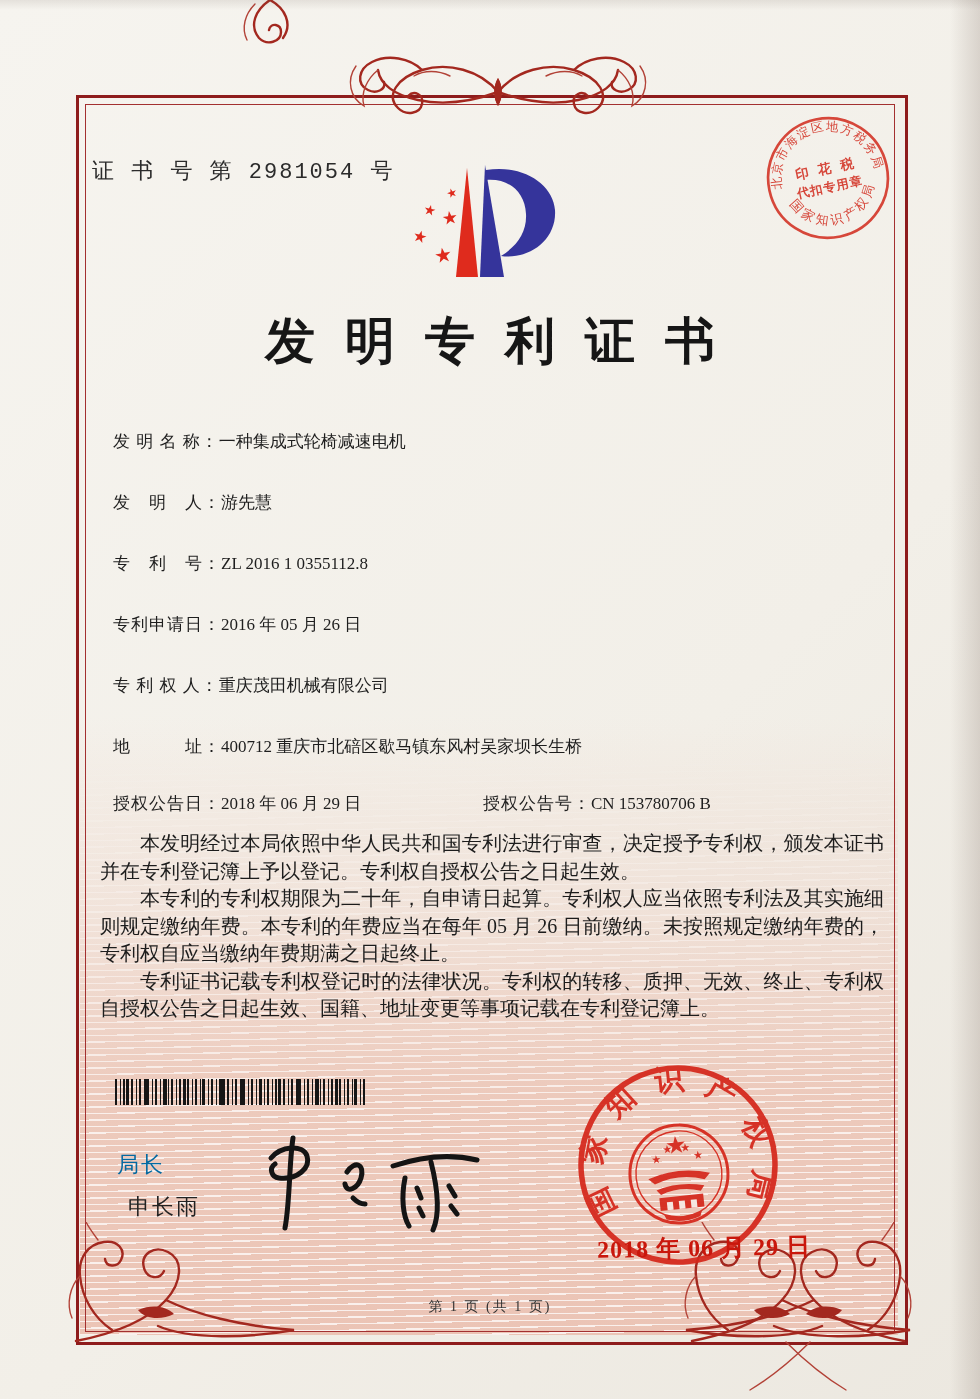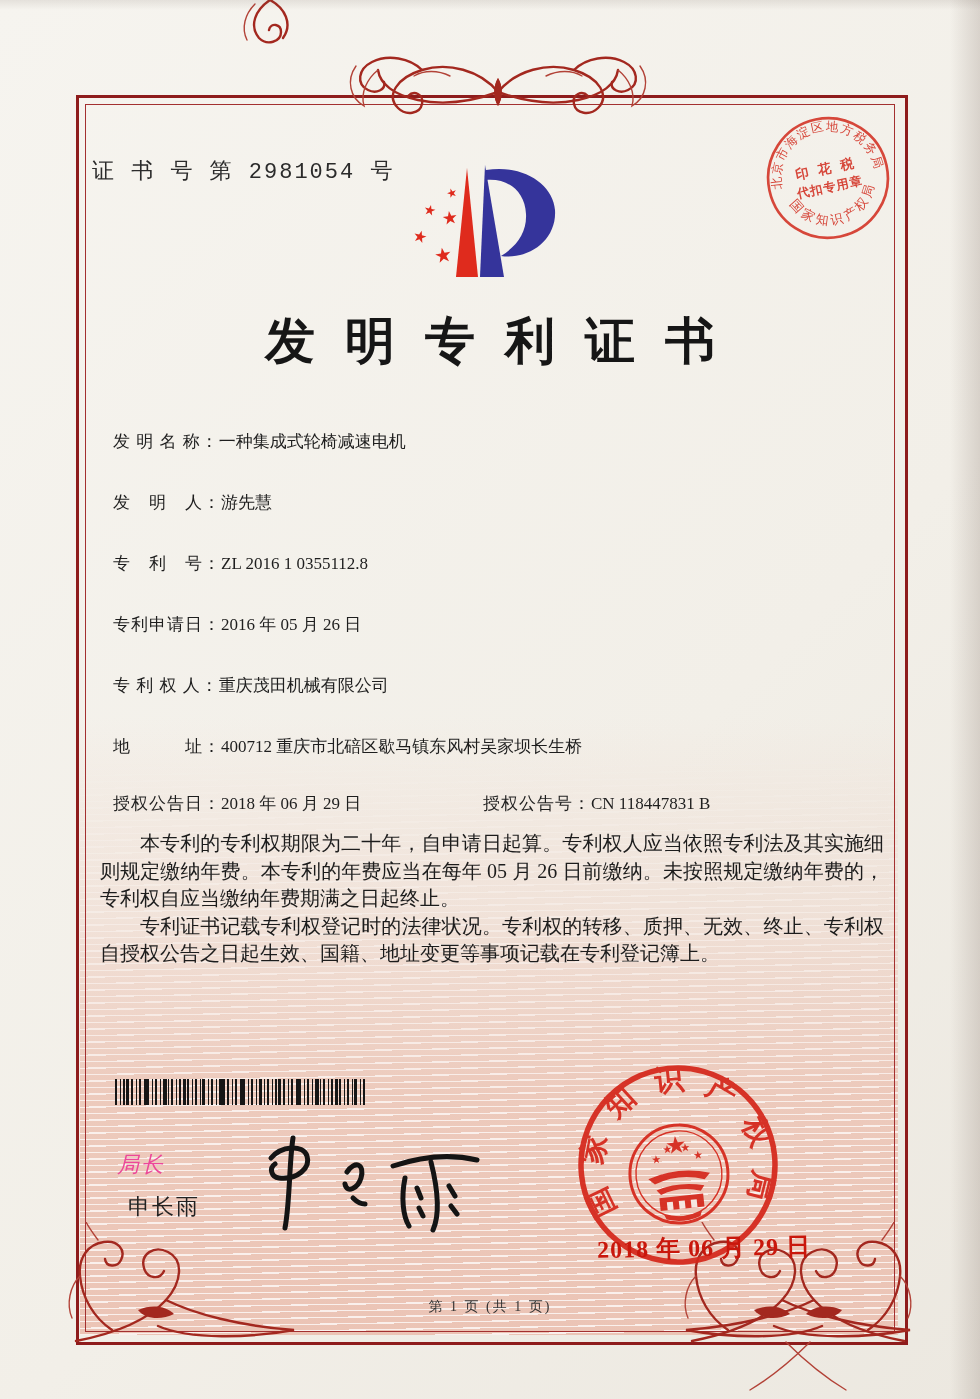--- a/index.html
+++ b/index.html
@@ -33,21 +33,21 @@
   .field-row .lab{letter-spacing:1px;}
   .grant-no{position:absolute;left:370px;top:0;white-space:nowrap;}
   .paras{left:100px;top:830px;width:784px;}
   .paras p{margin:0;font-size:20px;line-height:27.5px;text-align:justify;text-indent:2em;color:#1c1c1c;}
   
   .barcode{left:115px;top:1079px;width:252px;height:26px;
     background-image:
       repeating-linear-gradient(90deg,#161616 0 2px,transparent 2px 5px,#161616 5px 6px,transparent 6px 8px),
       repeating-linear-gradient(90deg,transparent 0 11px,#161616 11px 14px,transparent 14px 19px);}
   
-  .director-title{left:117px;top:1150px;font-size:22px;letter-spacing:2px;color:#ec4899;font-style:italic;}
+  .director-title{left:117px;top:1150px;font-size:22px;letter-spacing:2px;color:#0369a1;}
   .director-name{left:128px;top:1192px;font-size:22px;letter-spacing:2px;color:#222;}
   
   .seal-date{left:597px;top:1232px;font-size:24px;letter-spacing:1px;color:#c9170c;
     transform:rotate(-1deg);font-weight:bold;z-index:9;}
   .footer{left:0;top:1298px;width:980px;text-align:center;font-size:14px;letter-spacing:2px;color:#333;}
   
   svg{display:block;}
   .fl{fill:none;stroke:#a3281f;stroke-width:2.4;stroke-linecap:round;}
   .fl2{fill:none;stroke:#b24237;stroke-width:1.4;stroke-linecap:round;}
   .flf{fill:#a3281f;stroke:none;}
@@ -165,24 +165,25 @@
   <span class="lab">专利申请日：</span><span>2016 年 05 月 26 日</span>
 </div>
 <div class="abs field-row z4" style="top:674px">
   <span class="lab">专 利 权 人：</span><span>重庆茂田机械有限公司</span>
 </div>
 <div class="abs field-row z4" style="top:735px">
   <span class="lab">地　　　址：</span><span>400712 重庆市北碚区歇马镇东风村吴家坝长生桥</span>
 </div>
 <div class="abs field-row z4" style="top:792px">
   <span><span class="lab">授权公告日：</span><span>2018 年 06 月 29 日</span></span>
-  <span class="grant-no"><span class="lab">授权公告号：</span><span>CN 118447831 B</span></span>
+  <span class="grant-no"><span class="lab">授权公告号：</span><span>CN 153780706 B</span></span>
 </div>
 
 <div class="abs paras z4">
+  <p>本发明经过本局依照中华人民共和国专利法进行审查，决定授予专利权，颁发本证书并在专利登记簿上予以登记。专利权自授权公告之日起生效。</p>
   <p>本专利的专利权期限为二十年，自申请日起算。专利权人应当依照专利法及其实施细则规定缴纳年费。本专利的年费应当在每年 05 月 26 日前缴纳。未按照规定缴纳年费的，专利权自应当缴纳年费期满之日起终止。</p>
   <p>专利证书记载专利权登记时的法律状况。专利权的转移、质押、无效、终止、专利权自授权公告之日起生效、国籍、地址变更等事项记载在专利登记簿上。</p>
 </div>
 
 <div class="abs barcode z4"></div>
 
 <div class="abs director-title z4">局长</div>
 <div class="abs director-name z4">申长雨</div>
 
 <svg class="abs z5" style="left:235px;top:1124px" width="258" height="112" viewBox="0 0 258 112">

